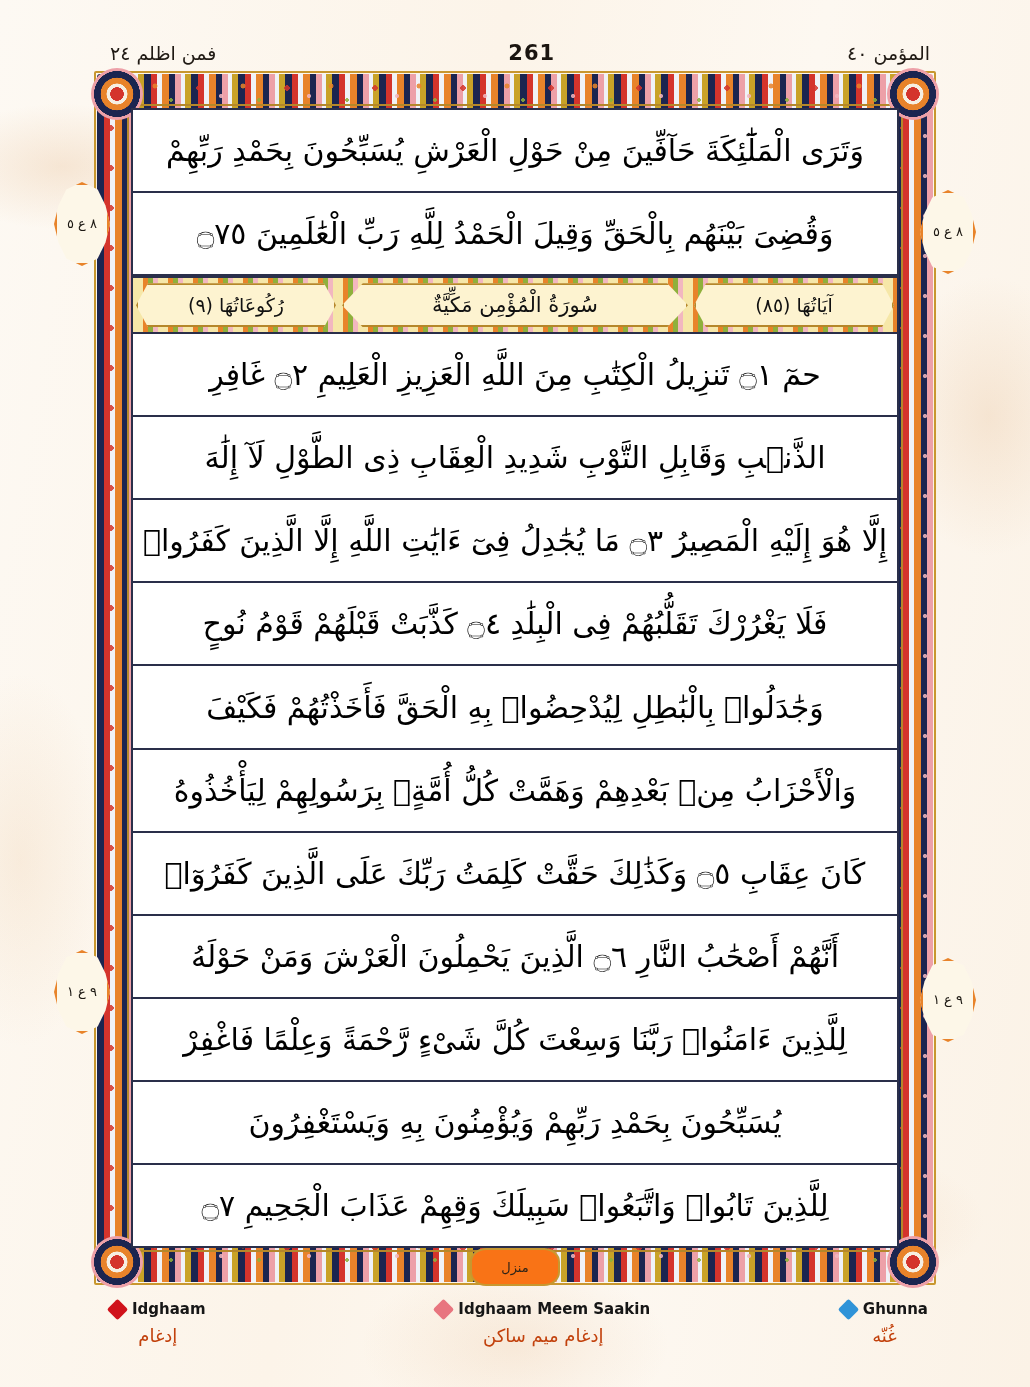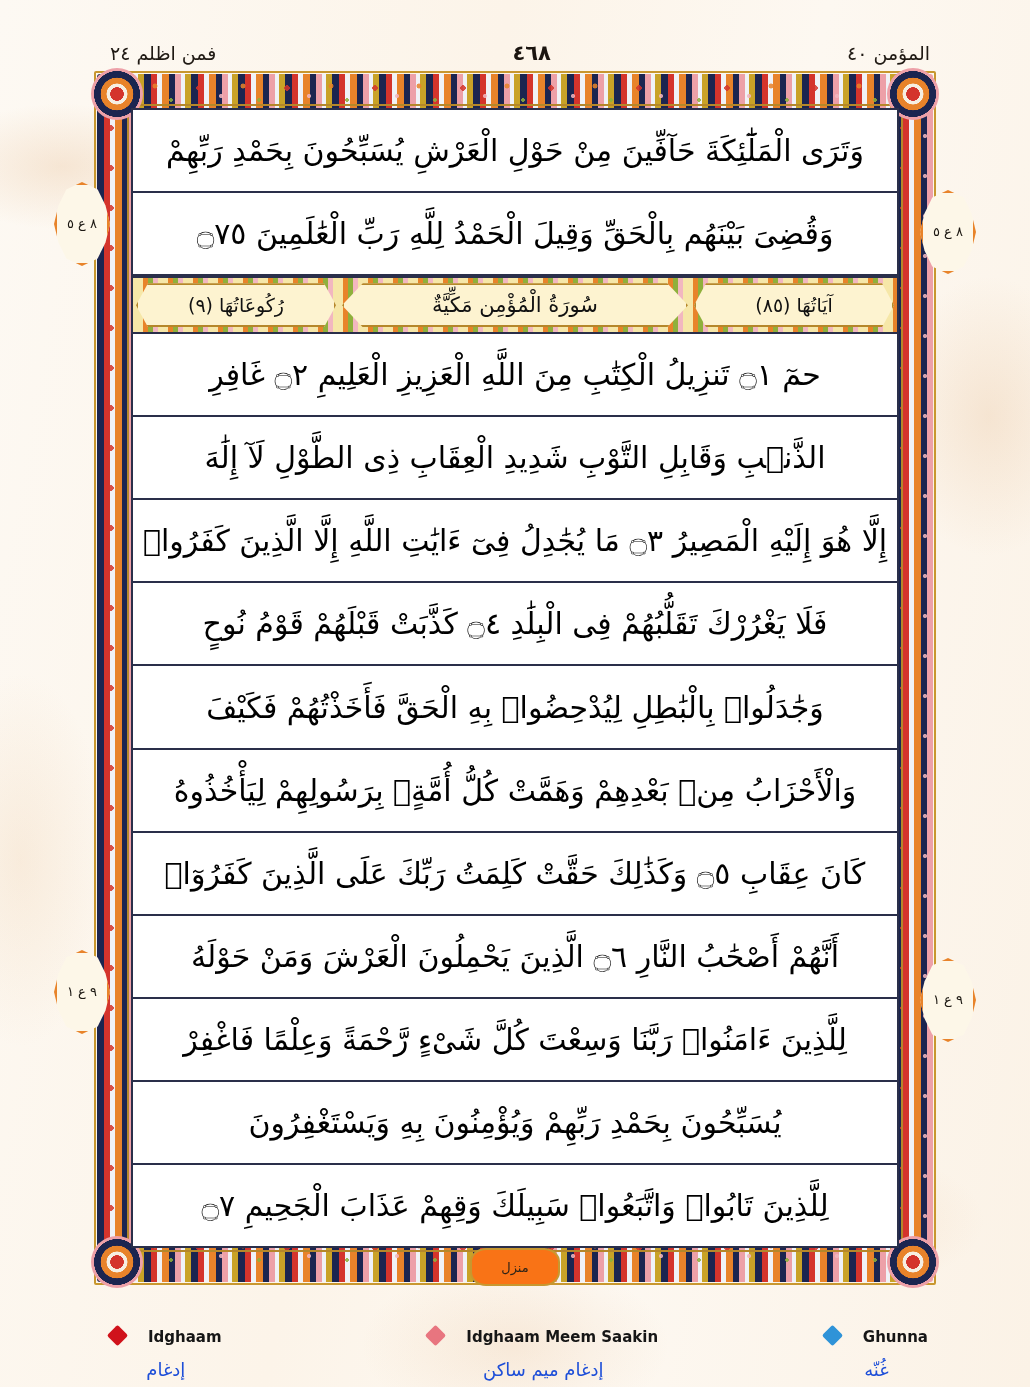--- a/index.html
+++ b/index.html
@@ -247,55 +247,55 @@
     justify-content: space-between;
     align-items: flex-start;
   }
   .legend-item {
     display: flex;
     flex-direction: column;
     align-items: flex-start;
   }
   .legend-top {
     display: flex;
-    gap: 23px;
-    margin-top: 28px;
+    align-items: center;
+    gap: 7px;
   }
   .diamond {
     width: 15px; height: 15px;
     transform: rotate(45deg);
     border-radius: 2px;
   }
   .legend-en {
     font-family: "DejaVu Sans", "Liberation Sans", sans-serif;
     font-size: 15px;
     font-weight: 700;
     color: #161616;
     white-space: nowrap;
   }
   .legend-ar {
-    margin-top: 13px;
+    margin-top: 7px;
     align-self: center;
     font-size: 18px;
-    color: #1d4ed8;
+    color: #c2410c;
     direction: rtl;
     white-space: nowrap;
   }
   .legend-item.c2 { margin-left: 40px; }
   .legend-item.c3 { margin-right: 10px; }
   .legend-item.c2 .legend-ar { align-self: center; }
 </style>
 </head>
 <body>
 
 <div class="page-bg"></div>
 
 <div class="page-header">
   <span class="hdr-text">المؤمن ٤٠</span>
-  <span class="hdr-page hdr-text">٤٦٨</span>
+  <span class="hdr-page hdr-text">261</span>
   <span class="hdr-text">فمن اظلم ٢٤</span>
 </div>
 
 <div class="frame">
   <div class="frame-gold-out"></div>
   <div class="frame-band"></div>
   <div class="frame-gold-in"></div>
 
   <div class="corner tl"></div>
   <div class="corner tr"></div>

